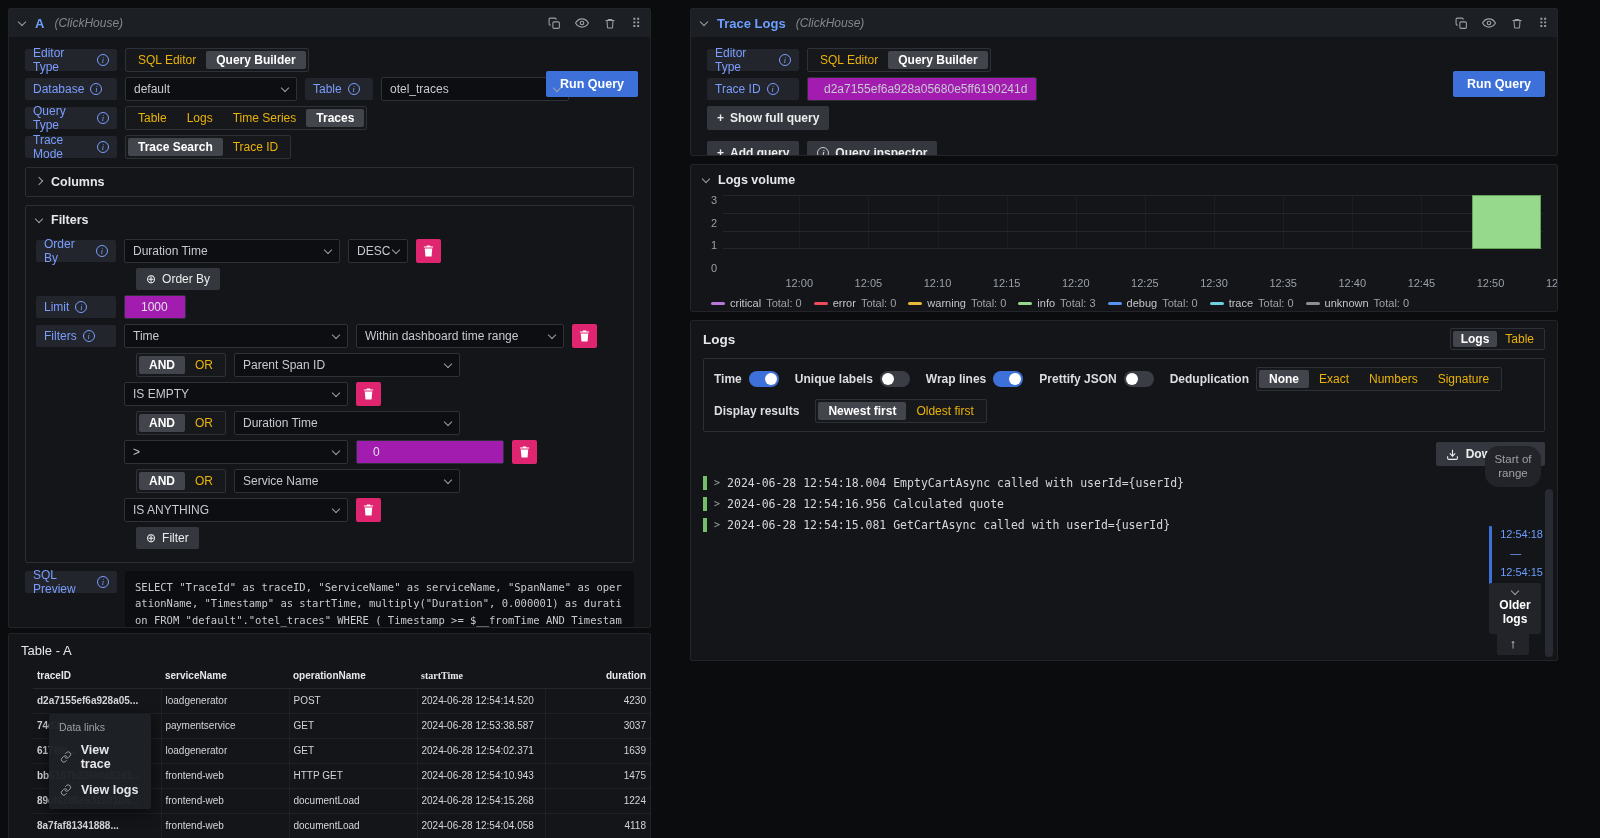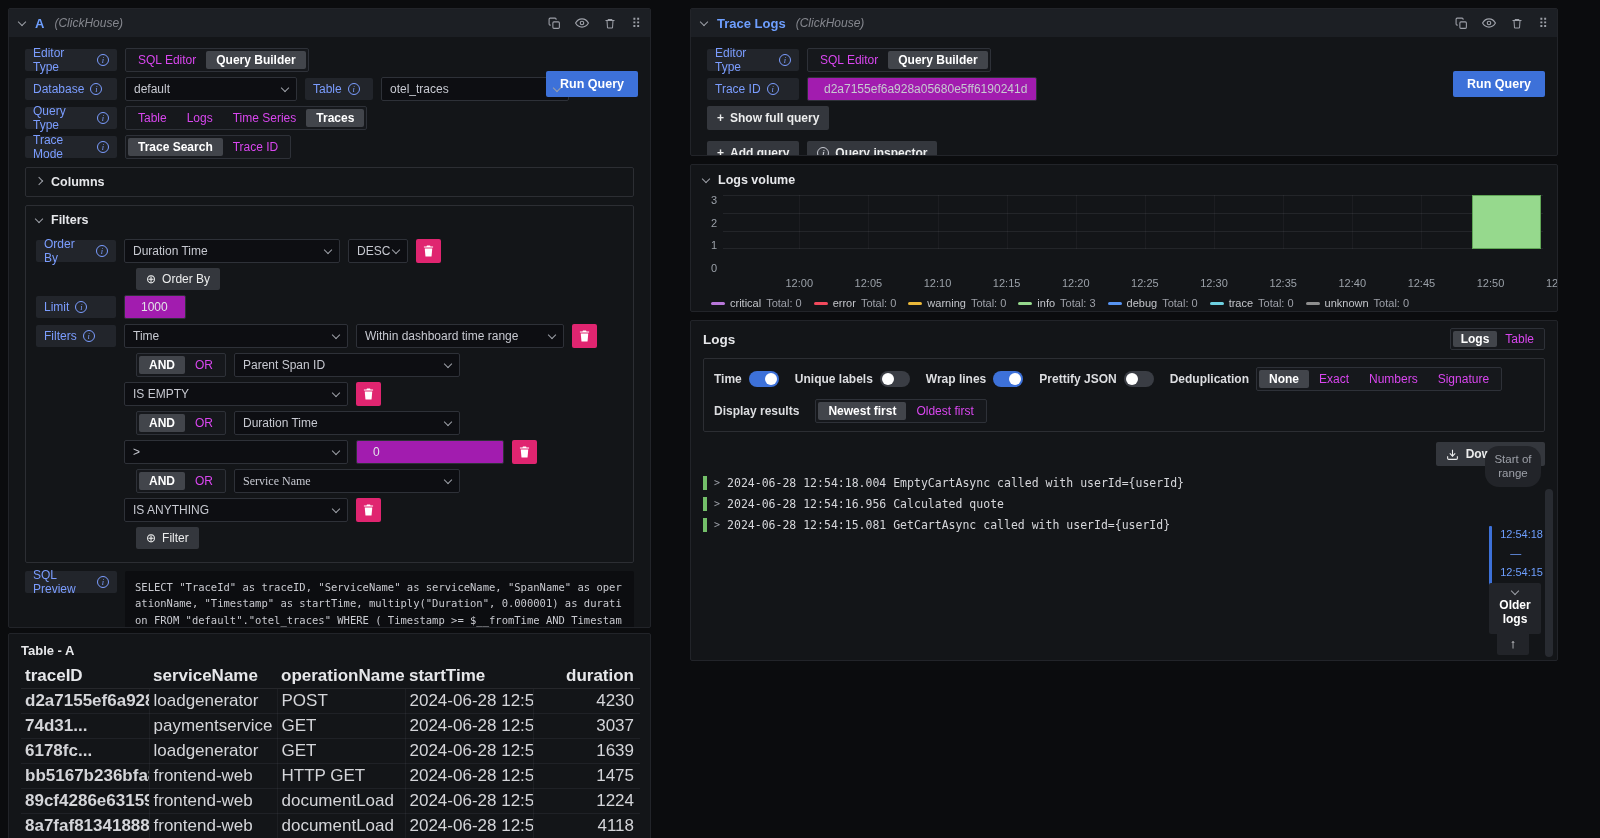--- a/index.html
+++ b/index.html
@@ -11,39 +11,39 @@
   .panel-subtitle{color:#85878e;font-style:italic;font-size:12px}
   .hdr-icons{margin-left:auto;display:flex;gap:14px;align-items:center;color:#9da0a8}
   .hicon{display:inline-flex;align-items:center;justify-content:center;width:14px;height:14px}
   .drag{font-size:13px;color:#9da0a8;letter-spacing:-1px}
   .chev{width:6px;height:6px;border-right:1.5px solid #9da0a8;border-bottom:1.5px solid #9da0a8;transform:rotate(45deg);display:inline-block;margin-top:-3px;flex:none}
   .chev.right{transform:rotate(-45deg)}
   .chip{display:inline-flex;align-items:center;gap:6px;height:22px;padding:0 8px;background:#22252b;color:#7b9dff;font-size:12px;border-radius:2px;font-weight:500;flex:none}
   .chip.w92{width:92px}.chip.w80{width:80px}
   .info-icon{width:12px;height:12px;border:1px solid currentColor;border-radius:50%;font-size:8.5px;line-height:10px;text-align:center;display:inline-block;font-family:"Liberation Serif",serif;font-style:italic;flex:none}
   .seg{display:inline-flex;background:#16181c;border:1px solid #2e3138;border-radius:2px;padding:2px;height:24px;align-items:center;flex:none}
-  .seg-item{padding:0 10px;font-size:12px;line-height:18px;color:#d946ef;border-radius:2px;cursor:pointer;white-space:nowrap}
+  .seg-item{padding:0 10px;font-size:12px;line-height:18px;color:#eab308;border-radius:2px;cursor:pointer;white-space:nowrap}
   .seg-item.selected{background:#42454b;color:#fff;font-weight:600}
   .select{display:inline-flex;align-items:center;justify-content:space-between;background:#0d0e12;border:1px solid #2e3138;border-radius:2px;height:24px;padding:0 8px;font-size:12px;color:#c7c9d1;flex:none}
   .input{display:flex;align-items:center;background:#a21caf;border:1px solid #2e3138;border-radius:2px;height:24px;padding:0 16px;font-size:12px;color:#e3e4e8;flex:none}
   .btn-secondary{display:inline-flex;align-items:center;gap:6px;background:#34373d;color:#eceded;border:none;border-radius:2px;height:24px;padding:0 10px;font-size:12px;font-weight:600;font-family:inherit;cursor:pointer;flex:none}
   .btn-secondary.small{height:22px;font-weight:500}
   .btn-primary{position:absolute;right:12px;top:34px;background:#3d71d9;color:#fff;border:none;border-radius:2px;height:26px;padding:0 14px;font-size:12.5px;font-weight:600;font-family:inherit;cursor:pointer}
   .trash-btn{width:25px;height:24px;background:#e02570;border:none;border-radius:2px;display:inline-flex;align-items:center;justify-content:center;cursor:pointer;flex:none}
   .frow{display:flex;align-items:center;gap:8px;margin:5px 0}
   .content{padding:6px 16px 0 16px;position:relative}
   .section-box{border:1px solid #2c2e33;border-radius:2px;margin:8px 0;padding:0 10px 8px 10px}
   .section-box.collapsed{padding-bottom:0}
   .section-header{height:28px;display:flex;align-items:center;gap:9px;font-size:12.5px;font-weight:700;color:#e6e7ea}
   .indent{margin-left:88px}.indent2{margin-left:100px}
   .codebox{flex:1;background:#0c0d10;border-radius:2px;padding:8px 10px;font-family:"DejaVu Sans Mono",monospace;font-size:10.5px;line-height:1.55;color:#c9cad0;white-space:pre-wrap;word-break:break-all}
   .footer-row{display:flex;gap:8px;padding:10px 16px}
   
-  .tbl-title{padding:9px 12px 6px 12px;font-size:13px;font-weight:700;color:#e6e7ea}
-  table.trace{border-collapse:collapse;margin:0 12px;width:619px;table-layout:fixed;font-size:17px}
+  .tbl-title{padding:9px 12px 6px 12px;font-size:13px;font-weight:400;color:#e6e7ea}
+  table.trace{border-collapse:collapse;margin:0 24px;width:619px;table-layout:fixed;font-size:10px}
   table.trace th{font-weight:700;color:#e6e7ea;text-align:left;height:24px;padding:0 6px 0 4px;border-bottom:1px solid rgba(204,204,220,.1)}
   table.trace td{height:25px;padding:0 6px 0 4px;border-bottom:1px solid rgba(204,204,220,.07);border-right:1px solid rgba(204,204,220,.06);overflow:hidden;white-space:nowrap;color:#d4d5d9}
   table.trace td:last-child,table.trace th:last-child{border-right:none;text-align:right}
   table.trace th:last-child{text-align:right}
   td.tid{color:#6e9fff;font-weight:600}
   .ctx-menu{position:absolute;left:40px;top:80px;width:102px;background:rgba(30,33,38,.97);border-radius:2px;box-shadow:0 4px 14px rgba(0,0,0,.6);z-index:10;padding-bottom:6px}
   .ctx-head{font-size:10.5px;color:#9da0a8;padding:7px 10px 4px 10px}
   .menu-item{display:flex;align-items:center;gap:8px;padding:6px 10px;font-size:12.5px;color:#e6e7ea;font-weight:600;cursor:pointer}
   
   .vol-header{display:flex;align-items:center;gap:9px;padding:8px 12px 4px 12px;font-size:12.5px;font-weight:700;color:#e6e7ea}
@@ -275,21 +275,21 @@
                 <path d="M4.3.5h3.4l.5 1H11v1.3H1V1.5h2.8z"></path>
                 <path d="M1.9 3.9h8.2L9.3 12.5H2.7z"></path>
               </svg>
             </button>
           </div>
           <div class="frow indent2">
             <div class="seg">
               <span class="seg-item selected">AND</span>
               <span class="seg-item">OR</span>
             </div>
-            <div class="select" style="width: 226px; font-family: Liberation Serif, serif;">
+            <div class="select" style="width: 226px;">
               <span>Service Name</span>
               <span class="chev"></span>
             </div>
           </div>
           <div class="frow indent">
             <div class="select" style="width: 224px;">
               <span>IS ANYTHING</span>
               <span class="chev"></span>
             </div>
             <button class="trash-btn">
@@ -320,21 +320,21 @@
 </div>
 
 <div class="panel" style="left:8px;top:633px;width:643px;height:230px">
   <div class="tbl-title">Table - A</div>
   <table class="trace">
     <thead>
         <tr id="trace-thead">
           <th style="width: 128px;">traceID</th>
           <th style="width: 128px;">serviceName</th>
           <th style="width: 128px;">operationName</th>
-          <th style="width: 128px;">startTime</th>
+          <th style="width: 128px; font-family: Liberation Serif, serif;">startTime</th>
           <th>duration</th>
         </tr>
       </thead>
     <tbody id="trace-tbody">
         <tr>
           <td class="tid">d2a7155ef6a928a05...</td>
           <td>loadgenerator</td>
           <td>POST</td>
           <td>2024-06-28 12:54:14.520</td>
           <td>4230</td>
@@ -369,20 +369,43 @@
         </tr>
         <tr>
           <td class="tid">8a7faf81341888...</td>
           <td>frontend-web</td>
           <td>documentLoad</td>
           <td>2024-06-28 12:54:04.058</td>
           <td>4118</td>
         </tr>
       </tbody>
   </table>
+  <div class="ctx-menu">
+    <div class="ctx-head">Data links</div>
+    <div id="menu-items">
+        <div class="menu-item">
+          <span class="hicon">
+            <svg width="12" height="12" viewBox="0 0 24 24" fill="none" stroke="#9da0a8" stroke-width="2" stroke-linecap="round">
+              <path d="M10 13a5 5 0 0 0 7.07 0l2.83-2.83a5 5 0 0 0-7.07-7.07L11 4.93"></path>
+              <path d="M14 11a5 5 0 0 0-7.07 0L4.1 13.83a5 5 0 0 0 7.07 7.07L13 19.07"></path>
+            </svg>
+          </span>
+          <span>View trace</span>
+        </div>
+        <div class="menu-item">
+          <span class="hicon">
+            <svg width="12" height="12" viewBox="0 0 24 24" fill="none" stroke="#9da0a8" stroke-width="2" stroke-linecap="round">
+              <path d="M10 13a5 5 0 0 0 7.07 0l2.83-2.83a5 5 0 0 0-7.07-7.07L11 4.93"></path>
+              <path d="M14 11a5 5 0 0 0-7.07 0L4.1 13.83a5 5 0 0 0 7.07 7.07L13 19.07"></path>
+            </svg>
+          </span>
+          <span>View logs</span>
+        </div>
+      </div>
+  </div>
 </div>
 
 <div class="panel" style="left:690px;top:8px;width:868px;height:148px">
   <div class="panel-header">
     <span class="chev"></span>
     <span class="panel-title">Trace Logs</span>
     <span class="panel-subtitle">(ClickHouse)</span>
     <span class="hdr-icons">
       <span class="hicon">
           <svg width="13" height="13" viewBox="0 0 24 24" fill="none" stroke="#9da0a8" stroke-width="2">

